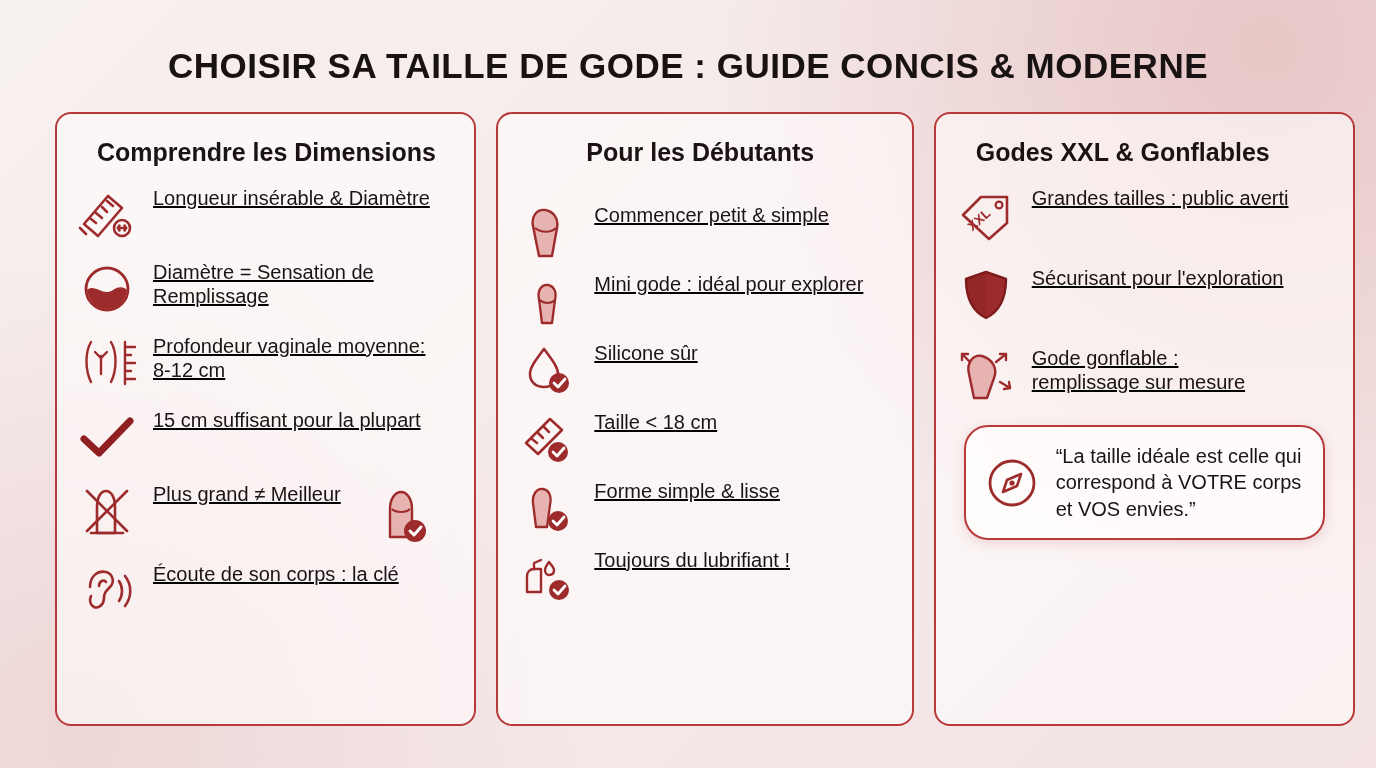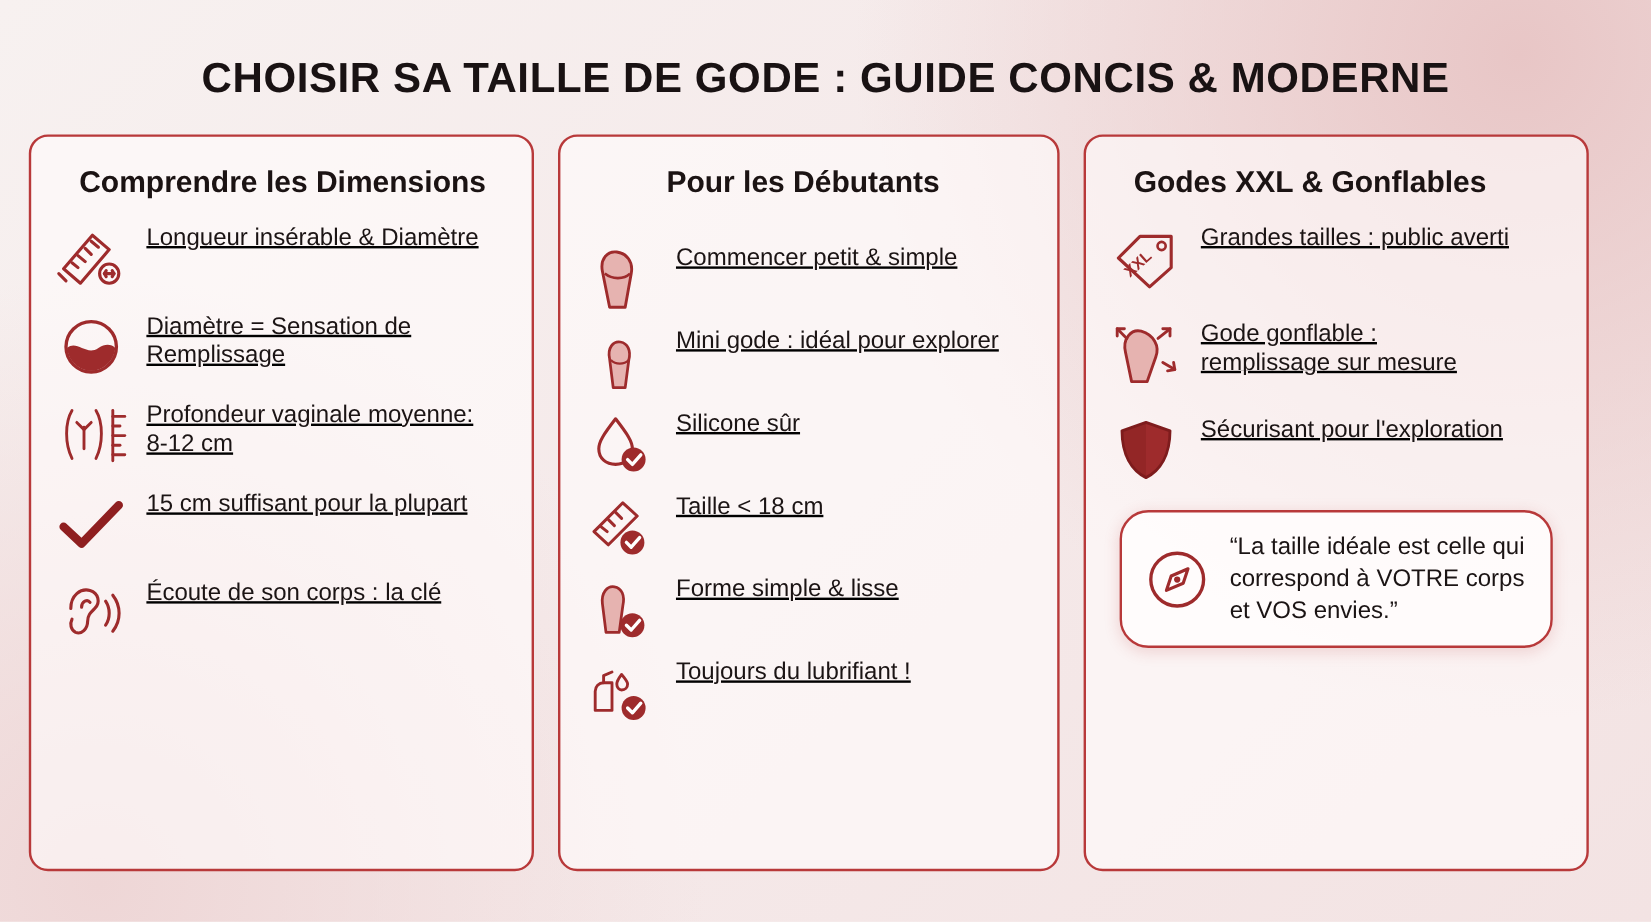--- a/index.html
+++ b/index.html
@@ -31,21 +31,21 @@
     text-align: center;
     font-size: 35px;
     font-weight: bold;
     letter-spacing: 0.5px;
     color: #191213;
     font-family: "Liberation Sans", sans-serif;
   }
   .columns {
     position: absolute;
     top: 112px;
-    left: 24px;
+    left: 55px;
     width: 1300px;
     height: 614px;
     display: flex;
     gap: 20px;
   }
   .card {
     position: relative;
     background: rgba(255,252,252,0.62);
     border: 2px solid #b8393a;
     border-radius: 16px;
@@ -190,20 +190,41 @@
 
         <div class="row">
           <div class="icon">
             <svg width="58" height="44" viewBox="0 0 58 44">
               <path d="M6 24 L21 38 L52 6" fill="none" stroke="#8f1f20" stroke-width="7" stroke-linecap="round" stroke-linejoin="round"></path>
             </svg>
           </div>
           <div class="row-text">15 cm suffisant pour la plupart</div>
         </div>
 
+        <div class="row with-extra">
+          <div class="icon">
+            <svg width="56" height="56" viewBox="0 0 56 56">
+              <g fill="none" stroke="#9e2b2c" stroke-width="2.6" stroke-linecap="round" stroke-linejoin="round">
+                <path d="M18 50 L18 24 C18 14 22 8 27 8 C32 8 36 14 36 24 L36 50 Z"></path>
+                <path d="M12 50 L44 50"></path>
+                <path d="M8 8 L48 48"></path>
+                <path d="M48 8 L8 48"></path>
+              </g>
+            </svg>
+          </div>
+          <div class="row-text">Plus grand ≠ Meilleur</div>
+          <div class="extra-icon">
+            <svg width="62" height="62" viewBox="0 0 62 62">
+              <path d="M20 54 L20 26 C20 16 25 9 31 9 C37 9 42 16 42 26 L42 54 Z" fill="#e6b3b0" stroke="#9e2b2c" stroke-width="2.4" stroke-linejoin="round"></path>
+              <path d="M22 26 C26 30 36 30 40 26" fill="none" stroke="#9e2b2c" stroke-width="2.2"></path>
+              <circle cx="45" cy="48" r="11" fill="#9e2b2c"></circle>
+              <path d="M40 48 L44 52 L51 44" fill="none" stroke="#fff" stroke-width="3" stroke-linecap="round" stroke-linejoin="round"></path>
+            </svg>
+          </div>
+        </div>
 
         <div class="row">
           <div class="icon">
             <svg width="56" height="52" viewBox="0 0 56 52">
               <g fill="none" stroke="#9e2b2c" stroke-width="2.6" stroke-linecap="round">
                 <path d="M11 22 C11 11 19 5 27 7 C34 9 36 17 31 22 C27 26 25 28 25 33 C25 39 20 44 15 42 C11 40 10 35 12 31"></path>
                 <path d="M20 21 C20 16 25 14 27 17"></path>
                 <path d="M40 16 C44 22 44 30 40 36"></path>
                 <path d="M46 11 C53 20 53 32 46 41"></path>
               </g>
@@ -304,49 +325,49 @@
 
         <div class="row">
           <div class="icon">
             <svg width="62" height="52" viewBox="0 0 62 52">
               <path d="M8 26 L26 8 L52 8 L52 34 L34 50 Z" fill="none" stroke="#9e2b2c" stroke-width="2.6" stroke-linejoin="round"></path>
               <circle cx="44" cy="16" r="3.4" fill="none" stroke="#9e2b2c" stroke-width="2.2"></circle>
               <text x="27" y="34" font-family="Liberation Sans, sans-serif" font-size="13" font-weight="bold" fill="#9e2b2c" text-anchor="middle" transform="rotate(-42 27 34)">XXL</text>
             </svg>
           </div>
           <div class="row-text">Grandes tailles : public averti</div>
+        </div>
+
+        <div class="row">
+          <div class="icon">
+            <svg width="52" height="56" viewBox="0 0 52 56">
+              <path d="M26 5 L46 12 C46 32 38 45 26 51 C14 45 6 32 6 12 Z" fill="#9e2b2c" stroke="#7e1c1d" stroke-width="2.4" stroke-linejoin="round"></path>
+              <path d="M26 5 L26 51 C14 45 6 32 6 12 Z" fill="#7e1c1d" opacity="0.35"></path>
+            </svg>
+          </div>
+          <div class="row-text">Sécurisant pour l'exploration</div>
         </div>
 
         <div class="row">
           <div class="icon">
             <svg width="64" height="58" viewBox="0 0 64 58">
               <path d="M20 52 L15 28 C12 16 20 8 28 10 C38 13 44 22 40 32 L33 52 Z" fill="#e6b3b0" stroke="#9e2b2c" stroke-width="2.4" stroke-linejoin="round"></path>
               <g fill="none" stroke="#9e2b2c" stroke-width="2.4" stroke-linecap="round" stroke-linejoin="round">
                 <path d="M16 16 L8 8"></path>
                   <path d="M8 14 L8 8 L14 8"></path>
                 <path d="M42 16 L52 8"></path>
                   <path d="M46 8 L52 8 L52 14"></path>
                 <path d="M46 36 L56 42"></path>
                   <path d="M50 43 L56 42 L55 36"></path>
               </g>
             </svg>
           </div>
           <div class="row-text">Gode gonflable : remplissage sur mesure</div>
         </div>
 
-        <div class="row">
-          <div class="icon">
-            <svg width="52" height="56" viewBox="0 0 52 56">
-              <path d="M26 5 L46 12 C46 32 38 45 26 51 C14 45 6 32 6 12 Z" fill="#9e2b2c" stroke="#7e1c1d" stroke-width="2.4" stroke-linejoin="round"></path>
-              <path d="M26 5 L26 51 C14 45 6 32 6 12 Z" fill="#7e1c1d" opacity="0.35"></path>
-            </svg>
-          </div>
-          <div class="row-text">Sécurisant pour l'exploration</div>
-        </div>
-
       </div>
 
       <div class="quote-box">
         <div class="icon">
           <svg width="60" height="60" viewBox="0 0 60 60">
             <circle cx="30" cy="30" r="22" fill="none" stroke="#9e2b2c" stroke-width="2.8"></circle>
             <path d="M39 21 L25 27 L21 39 L35 33 Z" fill="none" stroke="#9e2b2c" stroke-width="2.6" stroke-linejoin="round"></path>
             <circle cx="30" cy="30" r="2.6" fill="#9e2b2c"></circle>
           </svg>
         </div>

